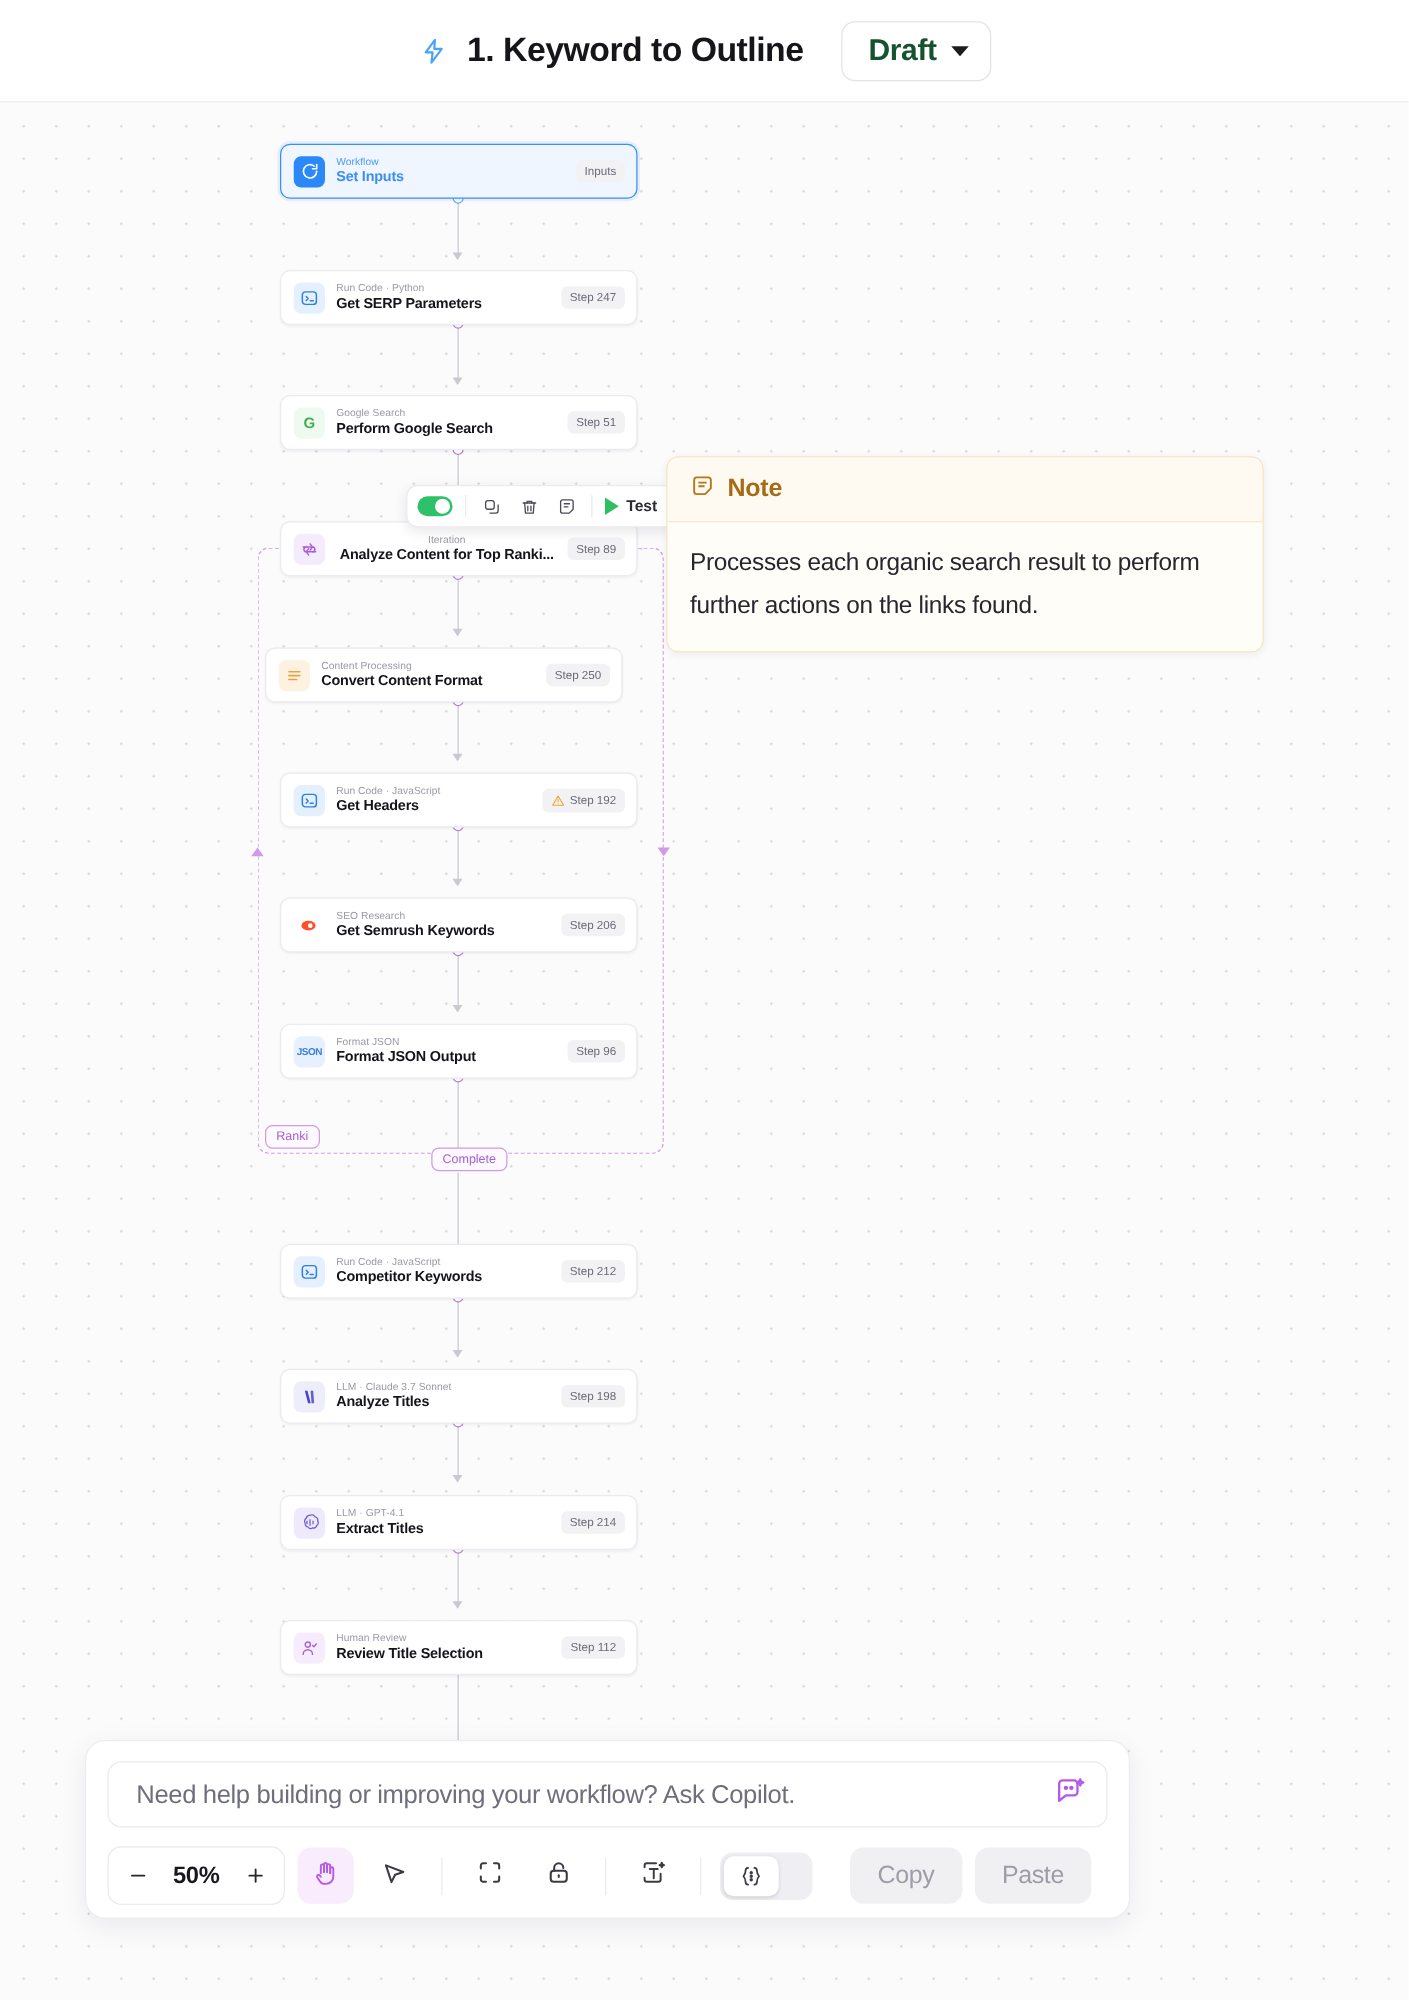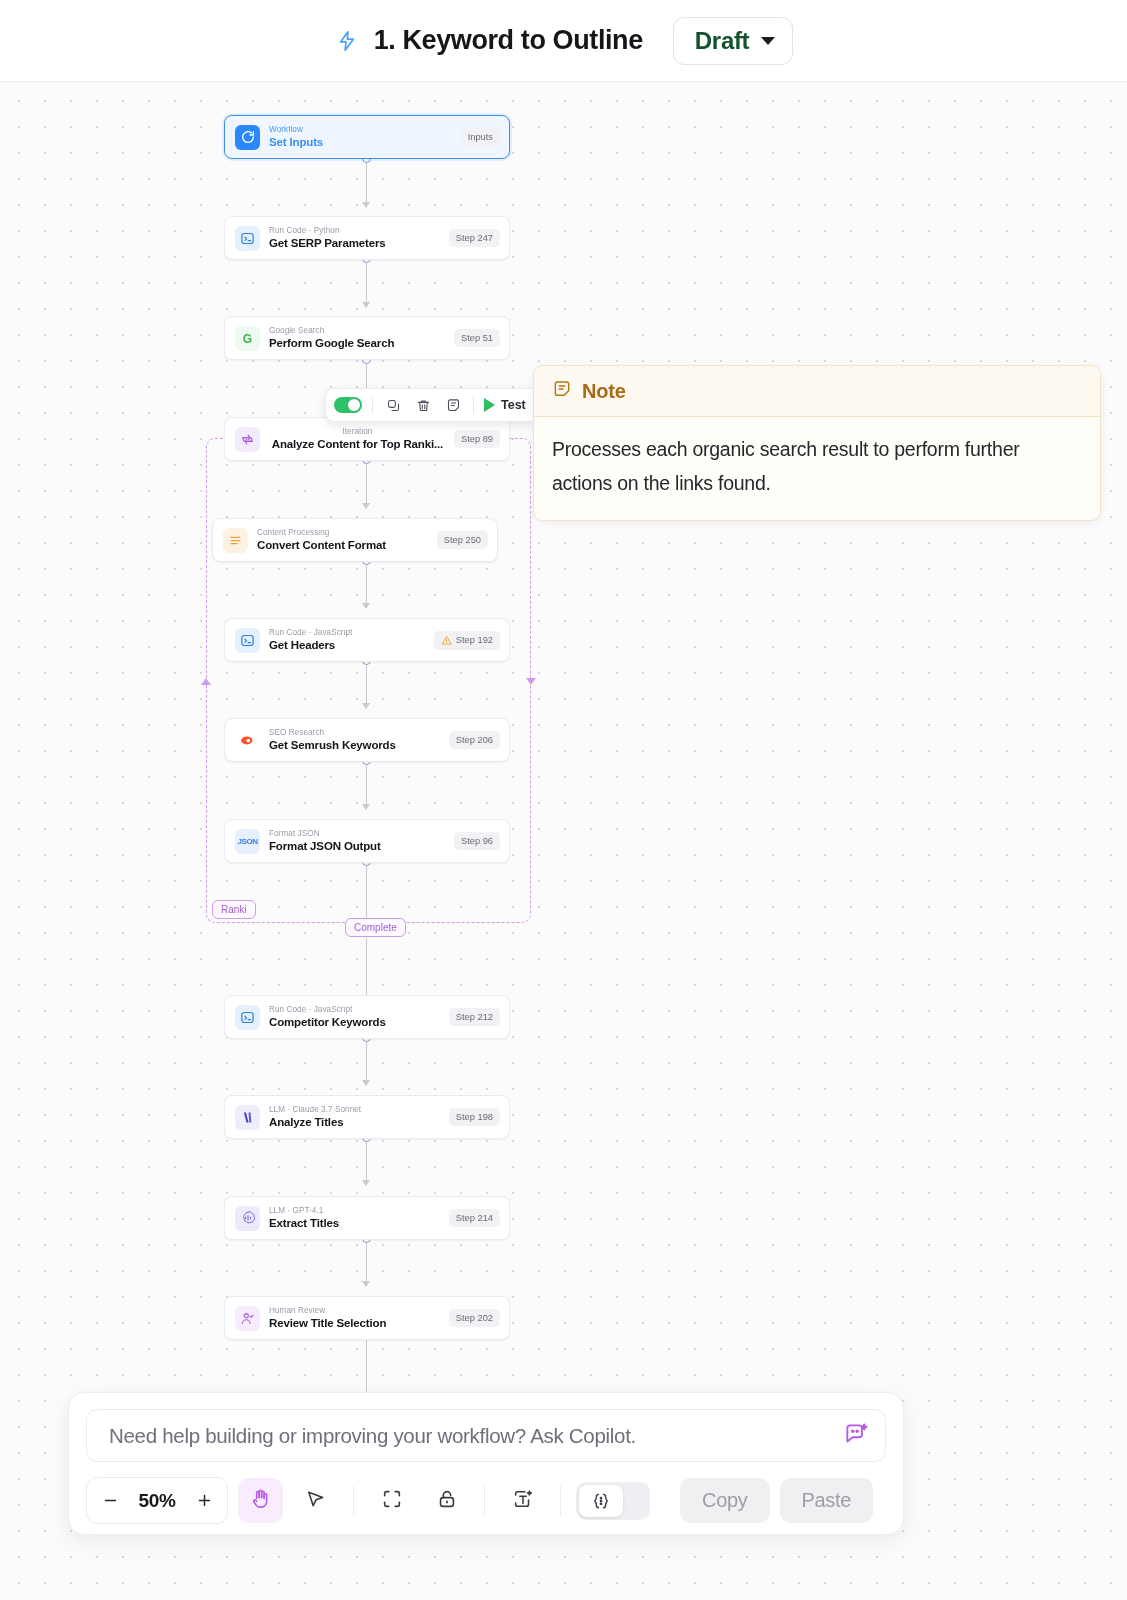--- a/index.html
+++ b/index.html
@@ -182,21 +182,21 @@
     font-size: 12.5px; font-weight: 600; color: #2b2b33;
   }
   .play-tri {
     width:0;height:0;border-top:7px solid transparent;border-bottom:7px solid transparent;
     border-left:11px solid #2fbf5f;
   }
 
   
   .note-card {
     position: absolute;
-    width: 568px;
+    width: 478px;
     background: #fffaf0;
     border: 1px solid #f3e3c4;
     border-radius: 10px;
     box-shadow: 0 2px 8px rgba(60,40,0,.06);
     overflow: hidden;
     z-index: 14;
   }
   .note-head {
     display: flex; align-items: center; gap: 10px;
     padding: 13px 18px;
@@ -537,21 +537,21 @@
           <circle cx="10" cy="7.5" r="3.3"></circle>
             <path d="M4 20a6 6 0 0 1 12 0"></path>
             <path d="M16 8.5l1.8 1.8L21 6.8"></path>
         </svg>
       </div>
       <div class="node-txt">
         <div class="node-sub">Human Review</div>
         <div class="node-name">Review Title Selection</div>
       </div>
       <div class="node-badge">
-        <span>Step 202</span>
+        <span>Step 112</span>
       </div>
     </div>
 
     <div class="note-card" style="left:533px; top:283px;">
       <div class="note-head">
         <span>
           <svg width="20" height="20" viewBox="0 0 24 24" fill="none" stroke="#b5761a" stroke-width="1.8" stroke-linejoin="round">
             <path d="M4 6a2.5 2.5 0 0 1 2.5-2.5h11A2.5 2.5 0 0 1 20 6v8l-5.5 5.5H6.5A2.5 2.5 0 0 1 4 17Z"></path>
             <path d="M8 8.5h8M8 12h6"></path>
           </svg>

